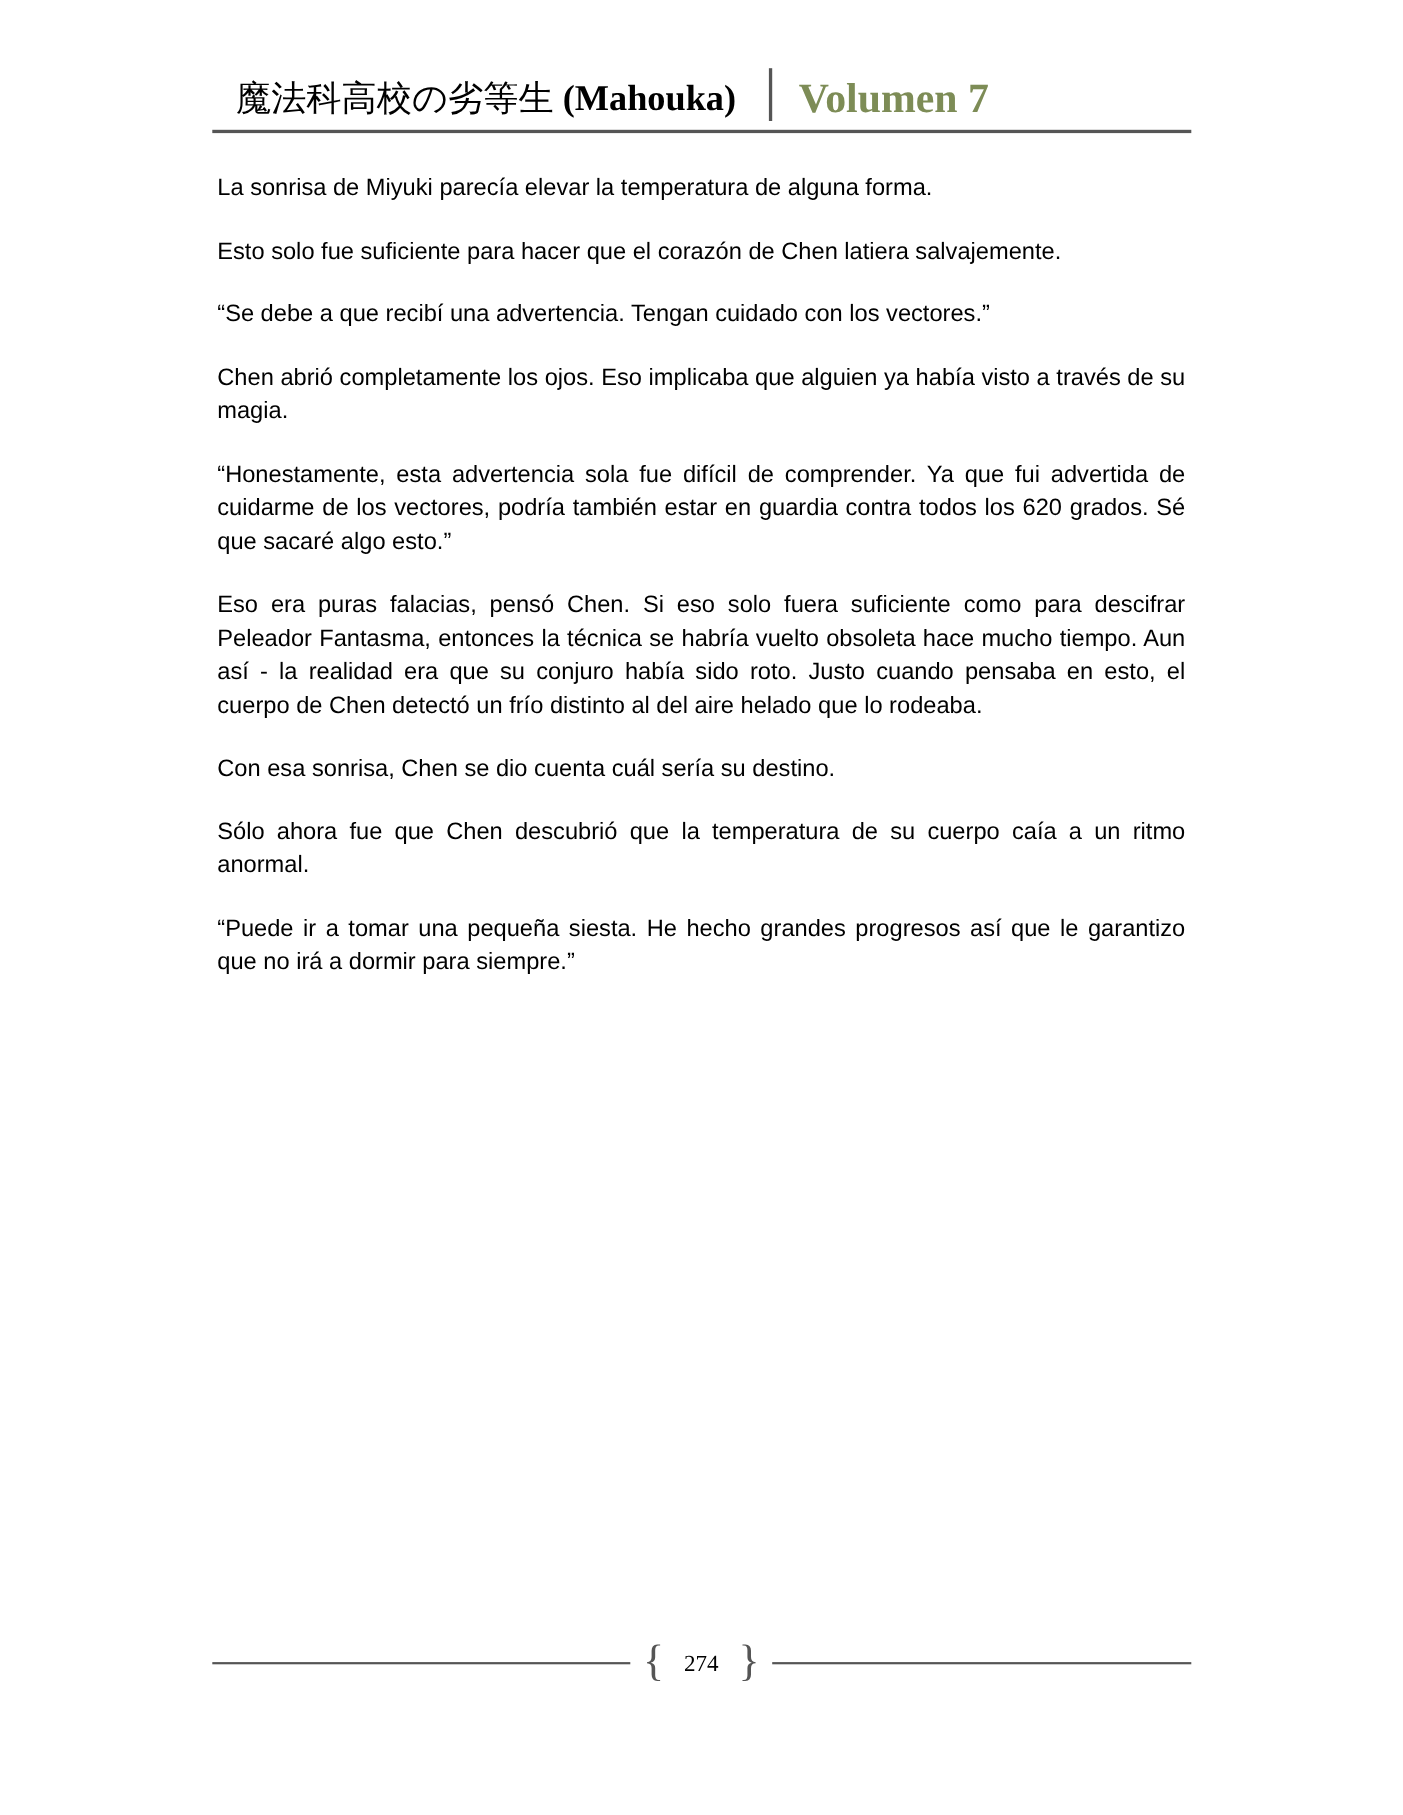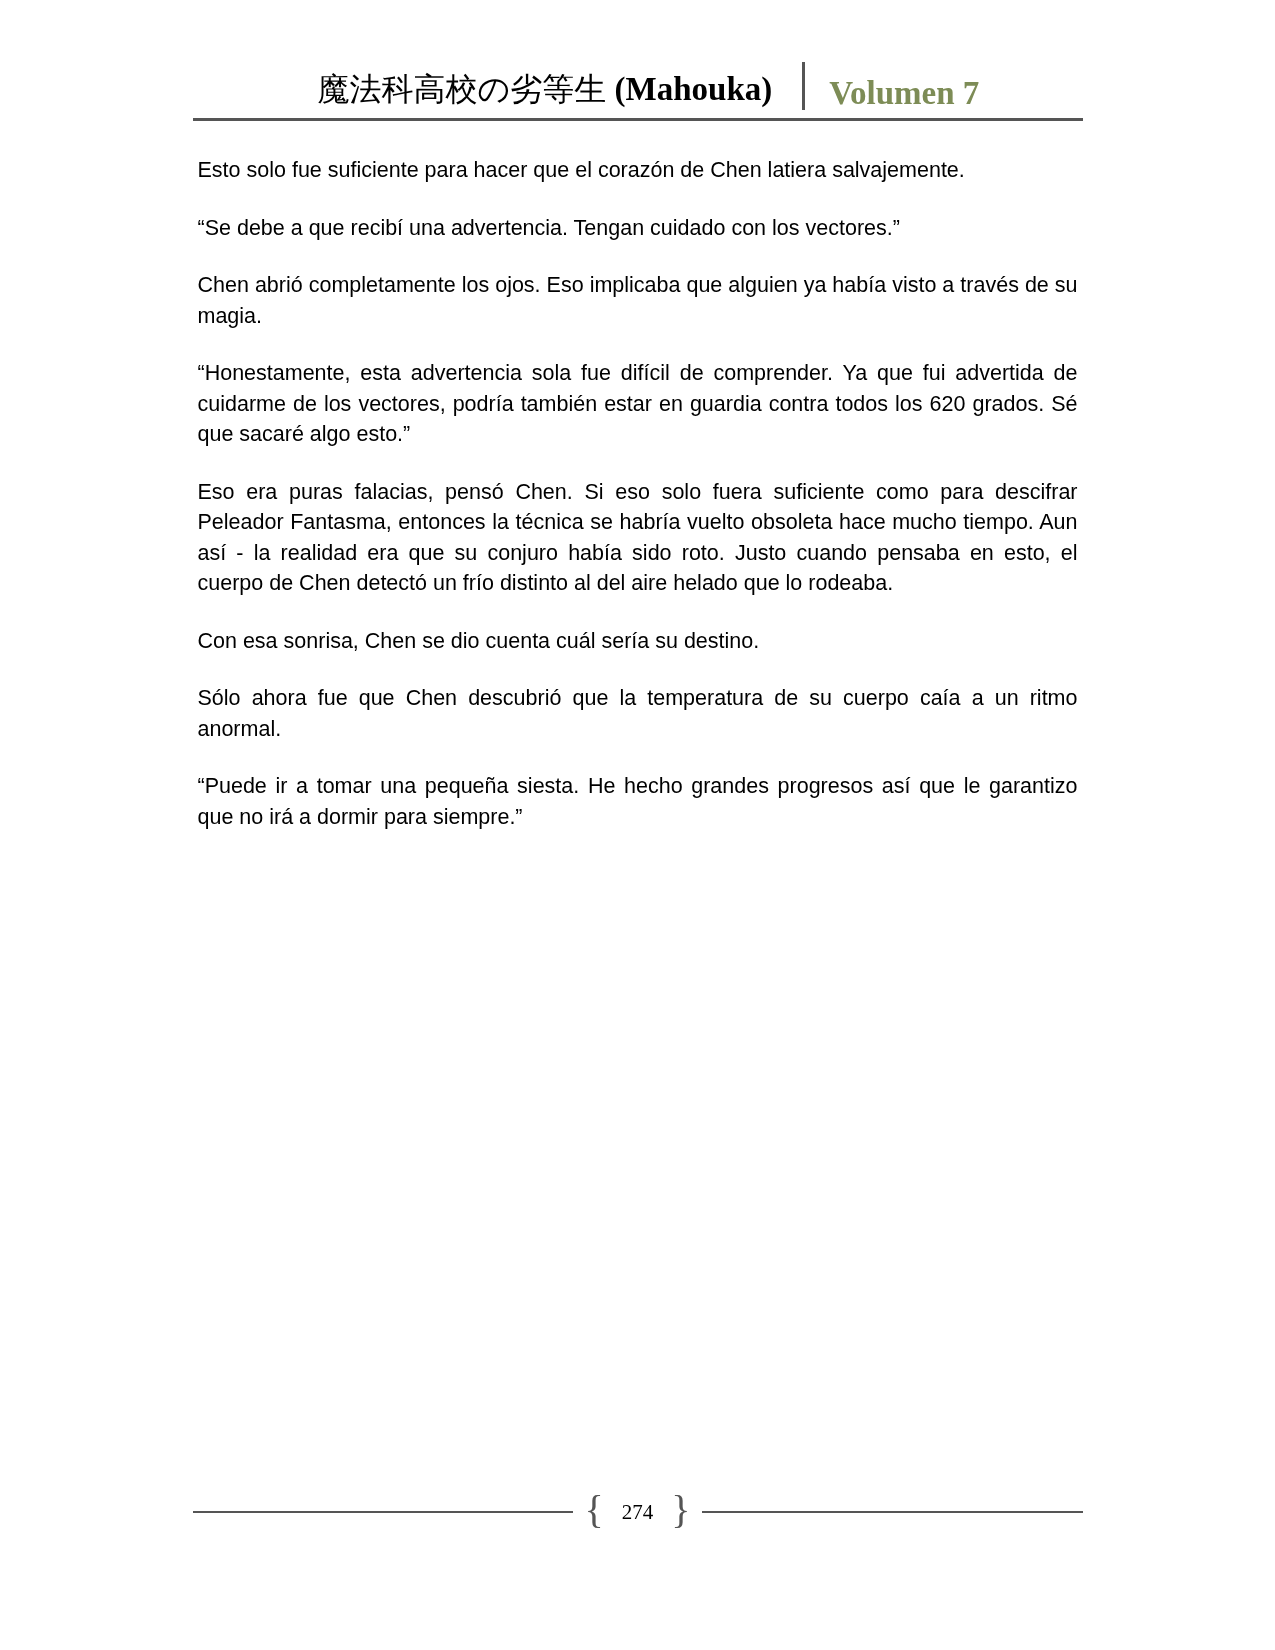--- a/index.html
+++ b/index.html
@@ -25,21 +25,21 @@
   
   .header {
     margin: 0 auto;
     width: 890px;
     padding-top: 62px;
     position: relative;
   }
   .header-row {
     display: flex;
     align-items: flex-end;
-    justify-content: center;
+    justify-content: flex-start;
     padding-bottom: 6px;
   }
   .header-title {
     font-family: "Liberation Serif", serif;
     font-size: 33px;
     font-weight: bold;
     color: #000000;
     white-space: nowrap;
     letter-spacing: 0px;
     padding-left: 22px;
@@ -50,21 +50,21 @@
     font-size: 32px;
   }
   .header-divider {
     width: 3px;
     background: #555555;
     height: 48px;
     margin: 0 24px 2px 30px;
   }
   .header-volume {
     font-family: "Liberation Serif", serif;
-    font-size: 33px;
+    font-size: 38px;
     font-weight: bold;
     color: #7d8c56;
     white-space: nowrap;
   }
   .header-rule {
     width: 890px;
     height: 3px;
     background: #555555;
     margin: 0 auto;
   }
@@ -137,20 +137,21 @@
         <span class="jp">魔法科高校の劣等生</span>
         <span>(Mahouka)</span>
       </div>
       <div class="header-divider"></div>
       <div class="header-volume">Volumen 7</div>
     </div>
     <div class="header-rule"></div>
   </div>
 
   <div class="content">
+    <p>La sonrisa de Miyuki parecía elevar la temperatura de alguna forma.</p>
     <p>Esto solo fue suficiente para hacer que el corazón de Chen latiera salvajemente.</p>
     <p>“Se debe a que recibí una advertencia. Tengan cuidado con los vectores.”</p>
     <p>Chen abrió completamente los ojos. Eso implicaba que alguien ya había visto a través de su magia.</p>
     <p>“Honestamente, esta advertencia sola fue difícil de comprender. Ya que fui advertida de cuidarme de los vectores, podría también estar en guardia contra todos los 620 grados. Sé que sacaré algo esto.”</p>
     <p>Eso era puras falacias, pensó Chen. Si eso solo fuera suficiente como para descifrar Peleador Fantasma, entonces la técnica se habría vuelto obsoleta hace mucho tiempo. Aun así - la realidad era que su conjuro había sido roto. Justo cuando pensaba en esto, el cuerpo de Chen detectó un frío distinto al del aire helado que lo rodeaba.</p>
     <p>Con esa sonrisa, Chen se dio cuenta cuál sería su destino.</p>
     <p>Sólo ahora fue que Chen descubrió que la temperatura de su cuerpo caía a un ritmo anormal.</p>
     <p>“Puede ir a tomar una pequeña siesta. He hecho grandes progresos así que le garantizo que no irá a dormir para siempre.”</p>
   </div>
 

